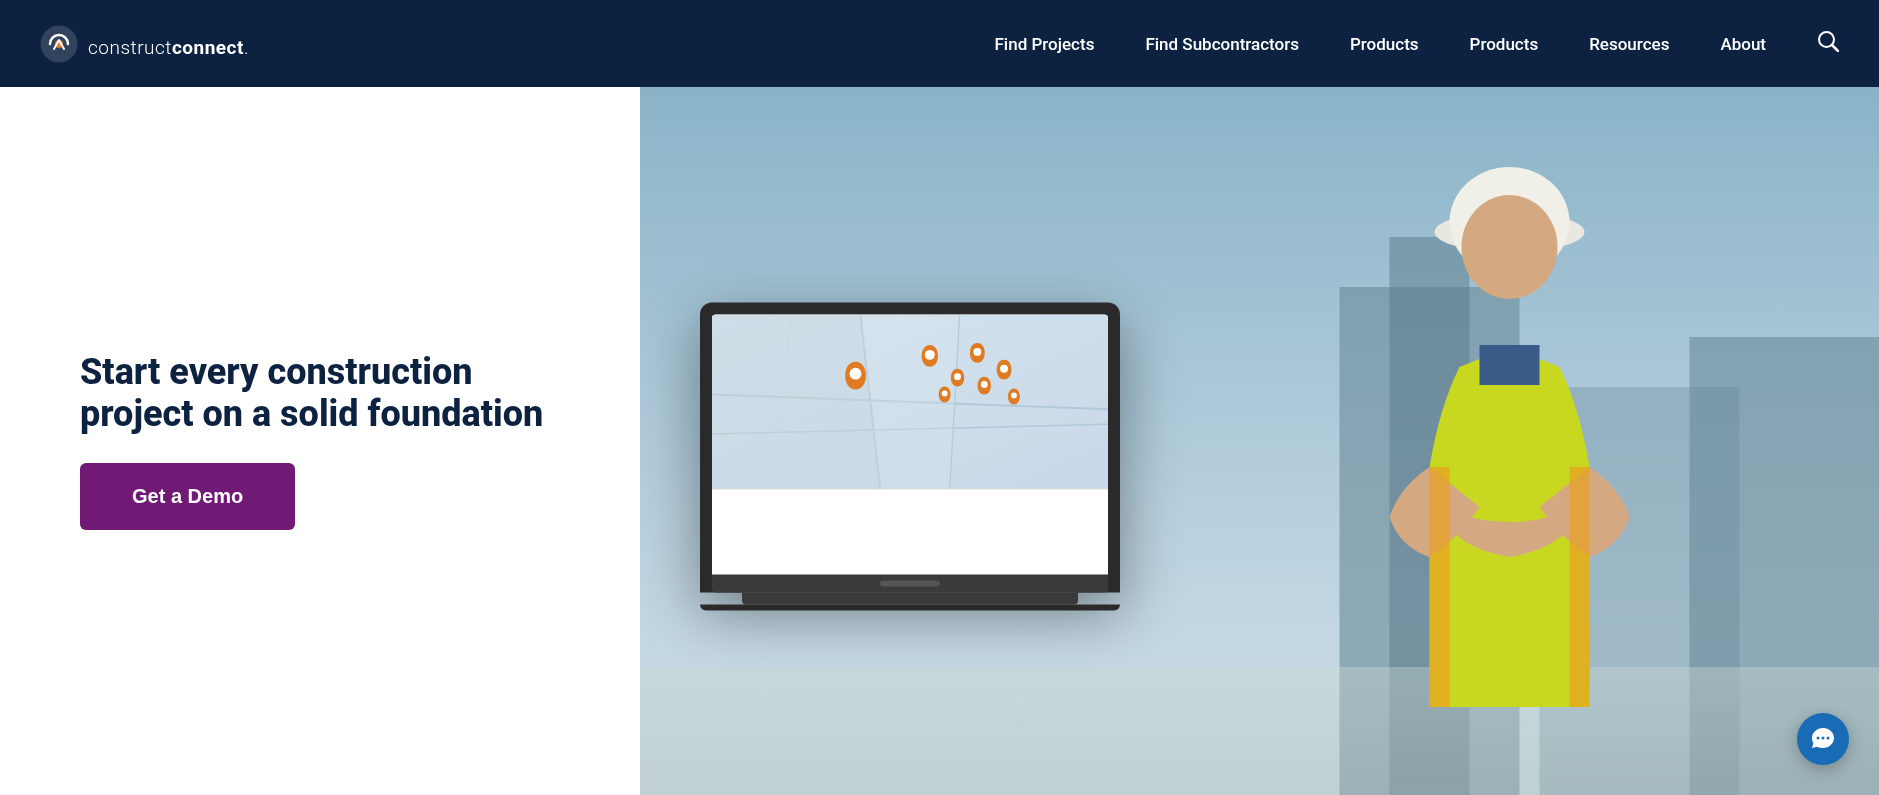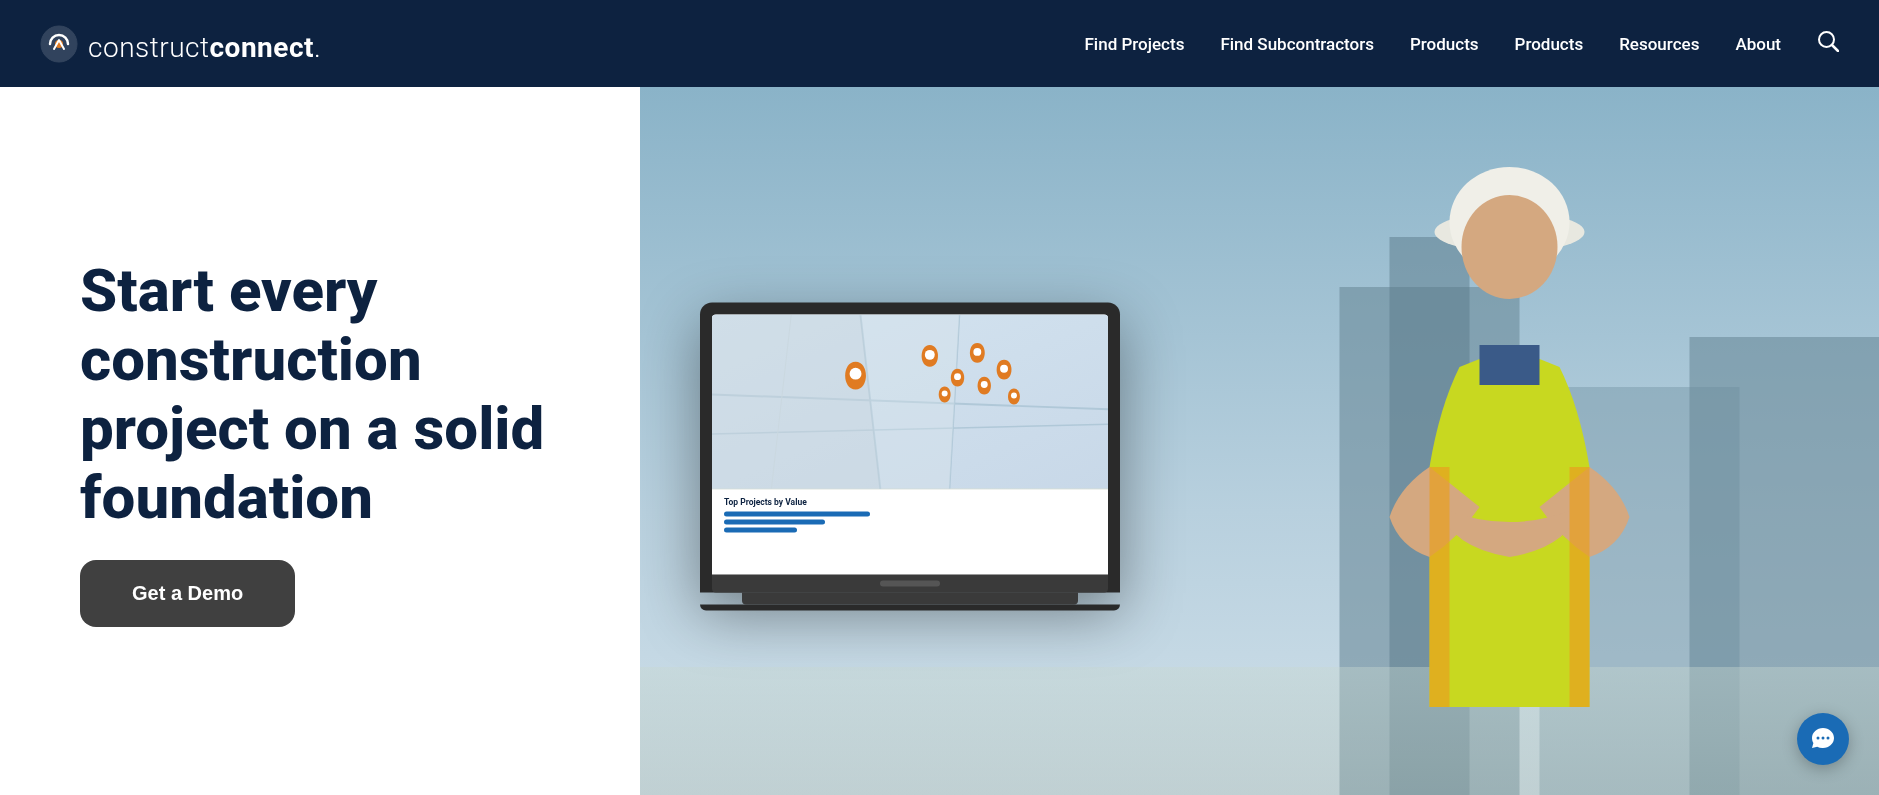--- a/index.html
+++ b/index.html
@@ -32,34 +32,34 @@
       gap: 10px;
     }
 
     .logo-icon {
       width: 38px;
       height: 38px;
     }
 
     .logo-text {
       color: white;
-      font-size: 28px;
+      font-size: 19px;
       font-weight: 300;
       letter-spacing: 0.5px;
       margin-top: 8px;
     }
 
     .logo-text strong {
       font-weight: 700;
     }
 
     .nav-links {
       display: flex;
       align-items: center;
-      gap: 36px;
+      gap: 51px;
       list-style: none;
     }
 
     .nav-links li a {
       color: white;
       text-decoration: none;
       font-size: 17px;
       font-weight: 500;
       white-space: nowrap;
     }
@@ -81,40 +81,40 @@
     }
 
     .hero-left {
       flex: 0 0 640px;
       padding: 60px 60px 60px 80px;
       z-index: 2;
       background: white;
     }
 
     .hero-headline {
-      font-size: 60px;
+      font-size: 36px;
       font-weight: 800;
       color: #0d2240;
       line-height: 1.15;
       margin-bottom: 28px;
     }
 
     .hero-subtext {
       font-size: 19px;
       color: #333;
       line-height: 1.55;
       margin-bottom: 42px;
       max-width: 520px;
     }
 
     .btn-demo {
-      background-color: #404040;
+      background-color: #701a75;
       color: white;
       border: none;
-      border-radius: 16px;
+      border-radius: 6px;
       padding: 22px 52px;
       font-size: 20px;
       font-weight: 700;
       cursor: pointer;
       text-transform: none;
       display: inline-block;
     }
 
     
     .hero-right {
@@ -405,26 +405,20 @@
               </g>
 
               <g transform="translate(305, 90)">
                 <path d="M0 0 C-8 0 -8 -16 0 -16 C8 -16 8 0 0 0 Z" fill="#e07b22"></path>
                 <circle cx="0" cy="-9" r="3" fill="white"></circle>
               </g>
             </svg>
           </div>
 
           <div class="dashboard-bottom">
-            <div class="dash-section">
-              <h4>Top Projects by Value</h4>
-              <div class="dash-bar" style="width:80%;"></div>
-              <div class="dash-bar" style="width:55%;"></div>
-              <div class="dash-bar" style="width:40%;"></div>
-            </div>
           </div>
         </div>
         <div class="laptop-base">
           <div class="laptop-notch"></div>
         </div>
       </div>
       <div class="laptop-stand"></div>
       <div class="laptop-foot"></div>
     </div>
   </div>

